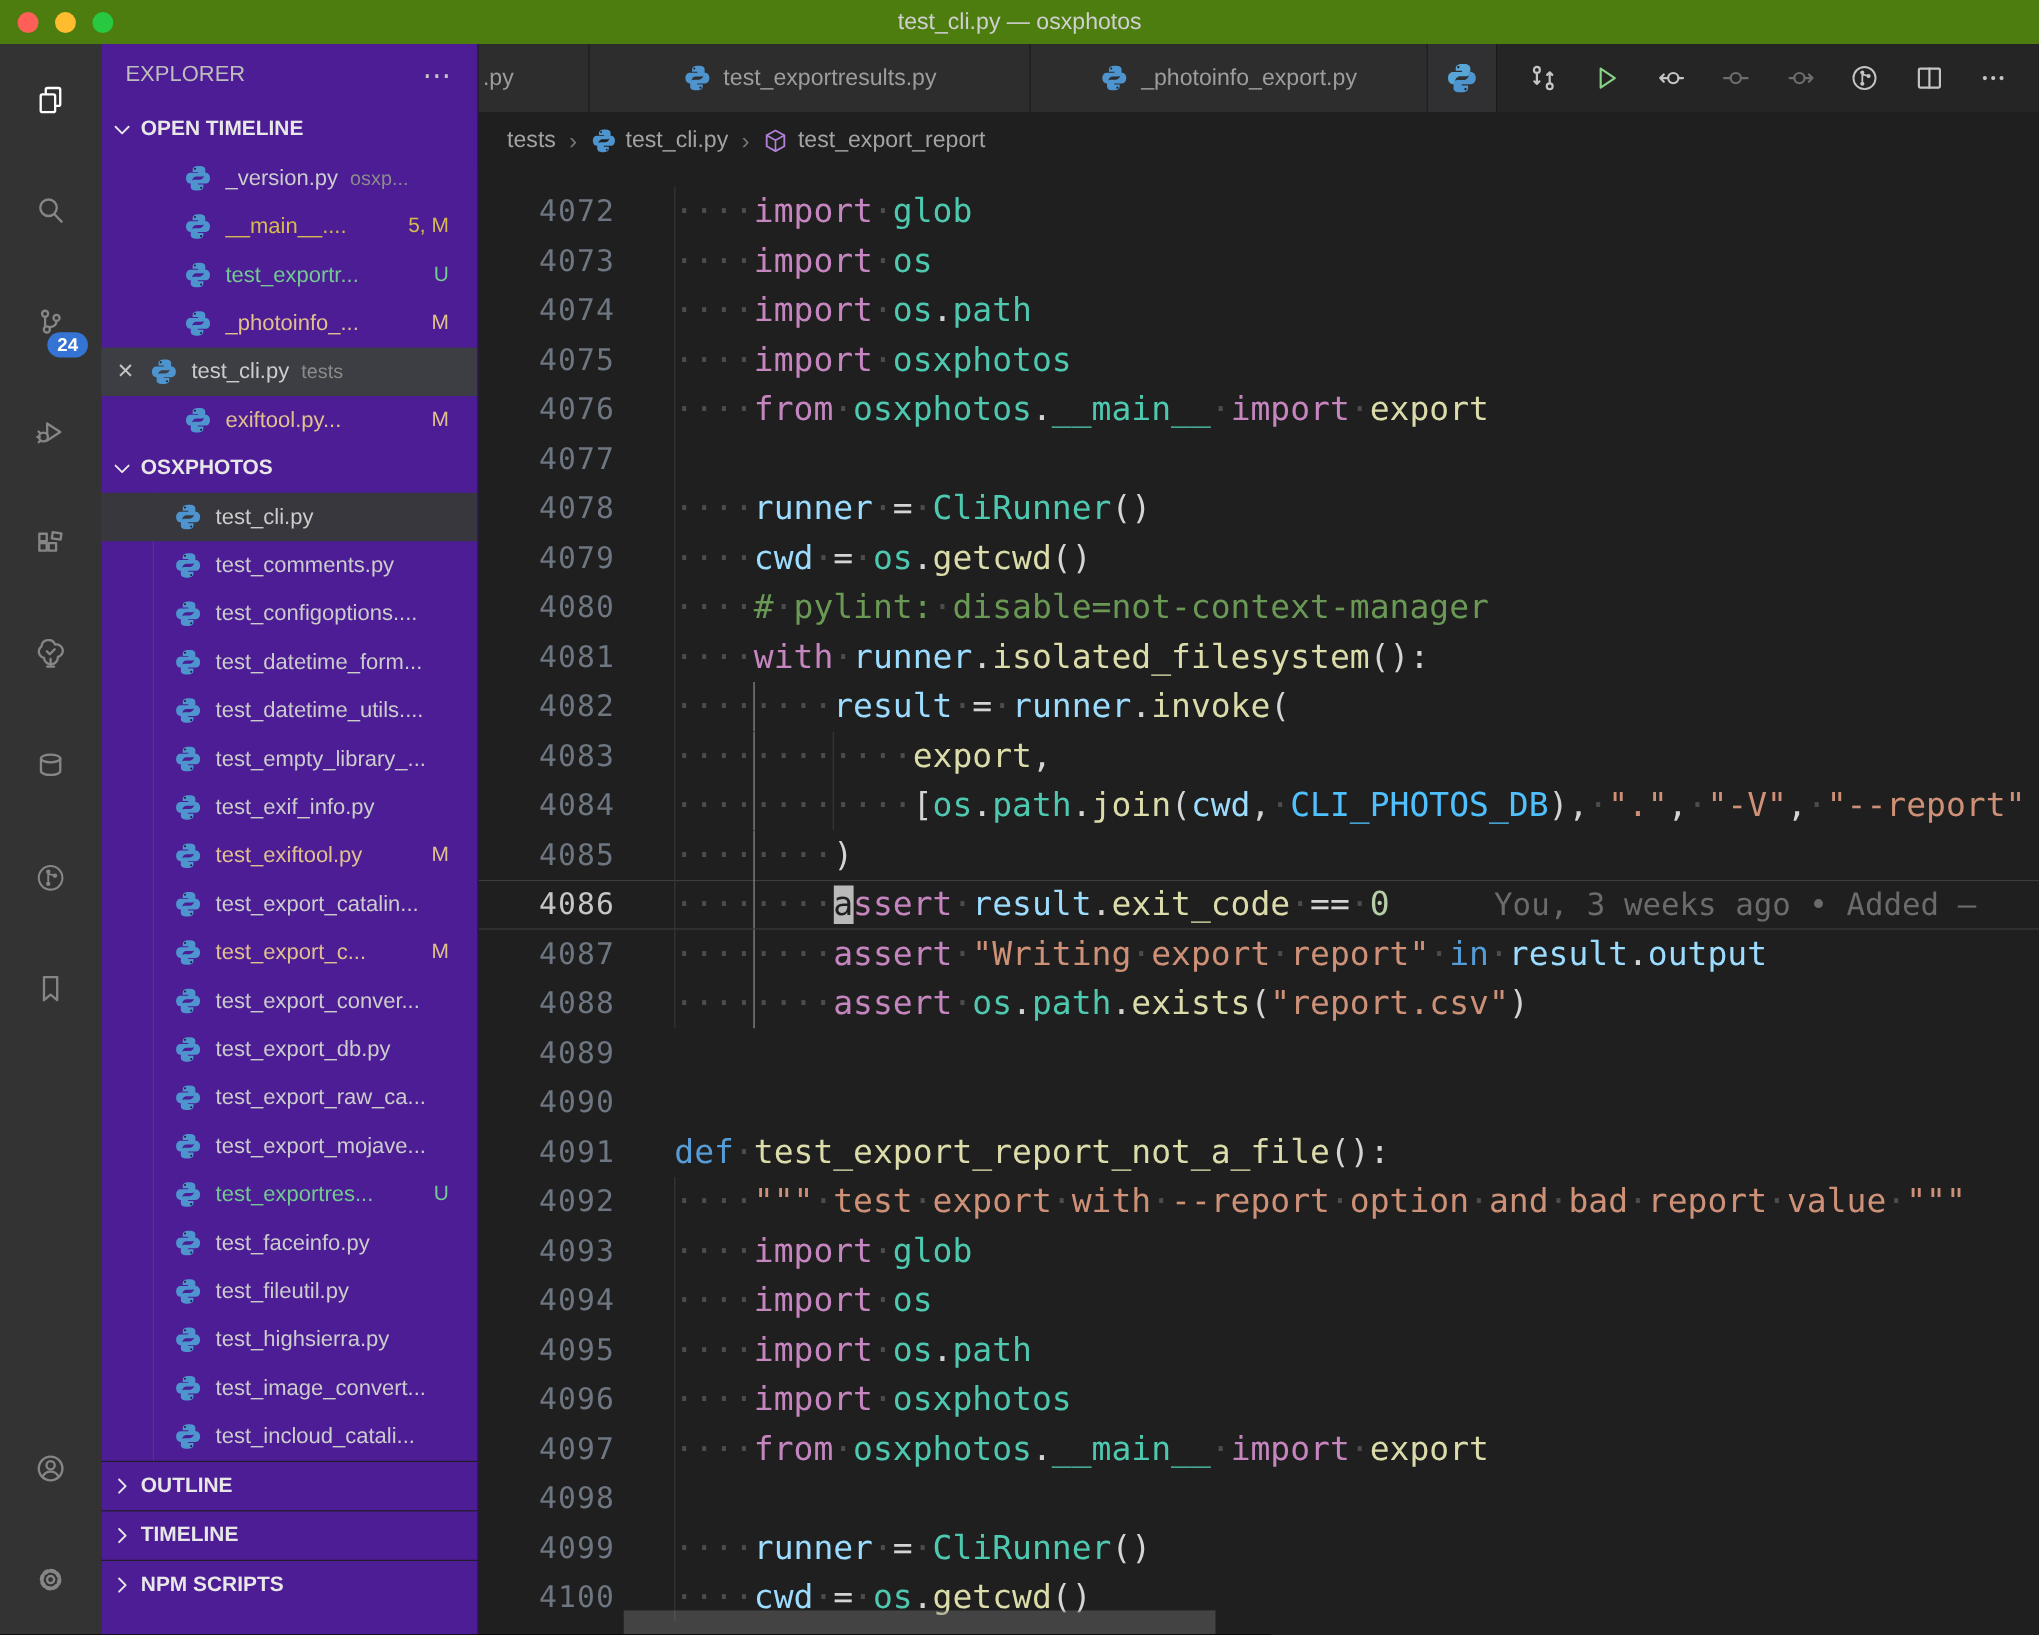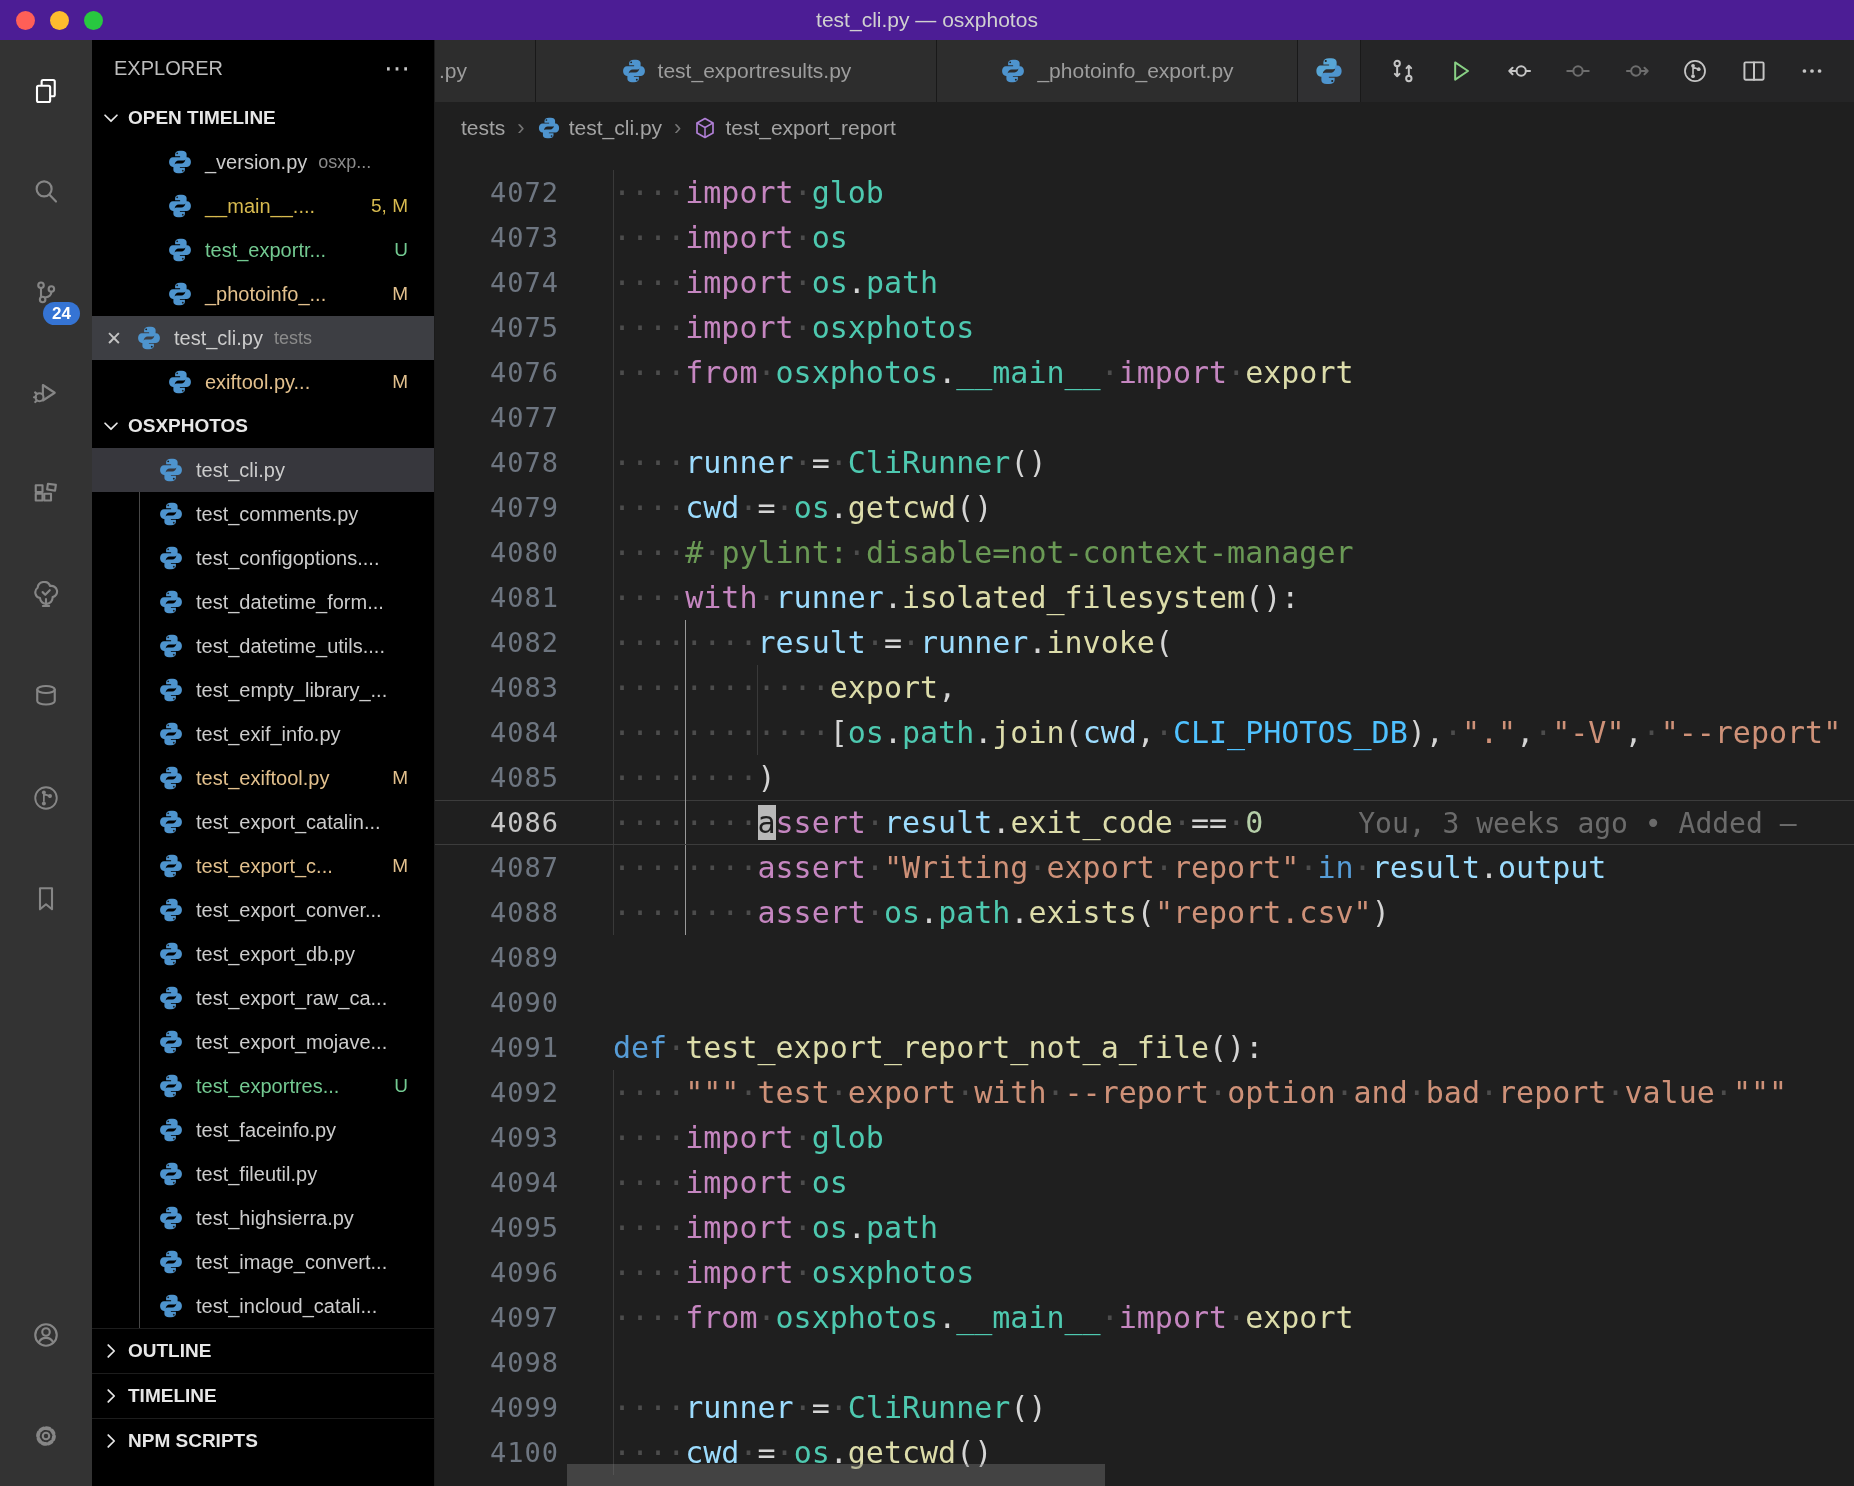--- a/index.html
+++ b/index.html
@@ -1,33 +1,33 @@
 <!DOCTYPE html>
 <html><head>
 <meta charset="utf-8">
 <style>
   html,body{margin:0;padding:0;background:#000;}
   #app{position:relative;width:1854px;height:1486px;background:#1f1f1f;overflow:hidden;
        font-family:"Liberation Sans",sans-serif;-webkit-font-smoothing:antialiased;}
   
-  #titlebar{height:40px;background:#4c1d95;display:flex;align-items:center;justify-content:center;position:relative;}
+  #titlebar{height:40px;background:#4d7c0f;display:flex;align-items:center;justify-content:center;position:relative;}
   .tl-wrap{position:absolute;left:16px;top:0;height:40px;display:flex;align-items:center;gap:15px;}
   .tl{width:19px;height:19px;border-radius:50%;}
   #title-text{color:#d0d0d0;font-size:21px;}
   
   #main{display:flex;height:1446px;}
   
   #activitybar{width:92px;background:#333333;display:flex;flex-direction:column;align-items:center;flex-shrink:0;}
   .act-item{width:92px;height:101px;display:flex;align-items:center;justify-content:center;position:relative;color:#868686;cursor:pointer;}
   .act-item.active{color:#ffffff;}
   .act-badge{position:absolute;right:12px;bottom:18px;background:#3574d4;color:#fff;font-size:17px;font-weight:bold;
              border-radius:13px;padding:2px 9px;line-height:19px;}
   .act-spacer{flex:1;}
   
-  #sidebar{width:342px;background:#000000;flex-shrink:0;display:flex;flex-direction:column;overflow:hidden;border-right:1px solid #1b1b1b;}
+  #sidebar{width:342px;background:#4c1d95;flex-shrink:0;display:flex;flex-direction:column;overflow:hidden;border-right:1px solid #1b1b1b;}
   #sidebar-header{height:56px;display:flex;align-items:center;justify-content:space-between;padding:0 22px;flex-shrink:0;}
   #sidebar-title{color:#bdbdbd;font-size:20px;}
   #sidebar-more{color:#c5c5c5;font-size:26px;letter-spacing:2px;cursor:pointer;}
   .sect-header{height:44px;display:flex;align-items:center;gap:6px;padding-left:8px;color:#e7e7e7;font-size:19px;font-weight:bold;flex-shrink:0;}
   .sect-header.bordered{border-top:1px solid #1d1d1d;}
   .row{height:44px;display:flex;align-items:center;position:relative;font-size:20px;color:#cccccc;cursor:pointer;flex-shrink:0;}
   .row.active-ed{background:#3d3e43;}
   .row.selected{background:#37373d;}
   .row .close-slot{width:44px;display:flex;align-items:center;justify-content:center;color:#c3c3c3;font-size:19px;}
   .row .py-ico{display:flex;align-items:center;margin-right:12px;}

